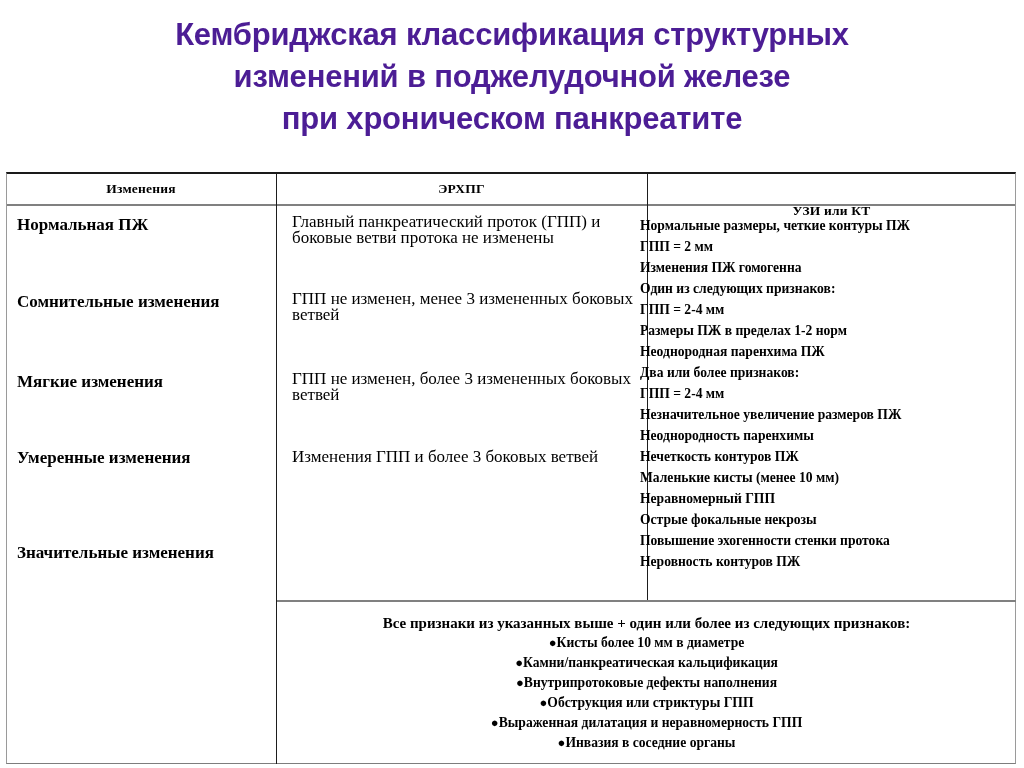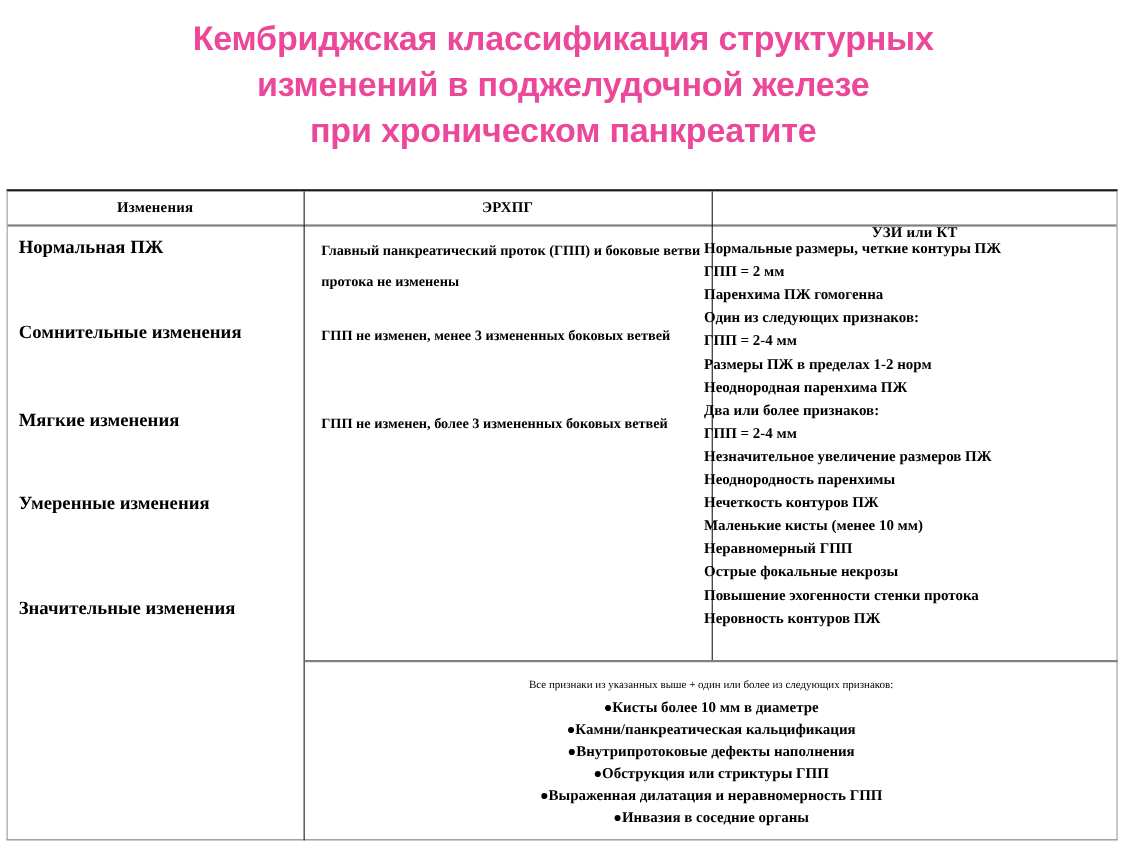--- a/index.html
+++ b/index.html
@@ -24,21 +24,21 @@
     top: 14px;
     width: 1024px;
     text-align: center;
   }
   .title-line {
     font-family: "Liberation Sans Narrow", "Liberation Sans", "DejaVu Sans", sans-serif;
     font-weight: bold;
     font-size: 31px;
     line-height: 42px;
     letter-spacing: -0.2px;
-    color: #ec4899;
+    color: #4c1d95;
     white-space: nowrap;
   }
 
   
   .table-wrap {
     position: absolute;
     left: 6px;
     top: 172px;
     width: 1010px;
     height: 592px;
@@ -115,23 +115,23 @@
     position: absolute;
     left: 270px;
     top: 32px;
     width: 370px;
     height: 394px;
   }
   .ercp {
     position: absolute;
     left: 15px;
     width: 350px;
-    font-weight: bold;
-    font-size: 13px;
-    line-height: 28px;
+    font-weight: normal;
+    font-size: 17px;
+    line-height: 16px;
   }
 
   
   .col3 {
     position: absolute;
     left: 621px;
     top: 32px;
     width: 368px;
     height: 366px;
     padding: 9px 0 0 12px;
@@ -149,22 +149,22 @@
     position: absolute;
     left: 270px;
     top: 429px;
     width: 739px;
     height: 160px;
     text-align: center;
     padding-top: 10px;
     box-sizing: border-box;
   }
   .footer-head {
-    font-weight: normal;
-    font-size: 10px;
+    font-weight: bold;
+    font-size: 15px;
     line-height: 20px;
   }
   .footer-bullet {
     font-weight: bold;
     font-size: 13.6px;
     line-height: 20px;
   }
   .bullet-mark { font-size: 13px; }
 </style>
 </head>
@@ -193,26 +193,27 @@
     <div class="stage" style="top:87px;">Сомнительные изменения</div>
     <div class="stage" style="top:167px;">Мягкие изменения</div>
     <div class="stage" style="top:243px;">Умеренные изменения</div>
     <div class="stage" style="top:338px;">Значительные изменения</div>
   </div>
 
   <div class="col2">
     <div class="ercp" style="top:8px;">Главный панкреатический проток (ГПП) и боковые ветви протока не изменены</div>
     <div class="ercp" style="top:85px;">ГПП не изменен, менее 3 измененных боковых ветвей</div>
     <div class="ercp" style="top:165px;">ГПП не изменен, более 3 измененных боковых ветвей</div>
+    <div class="ercp" style="top:243px;">Изменения ГПП и более 3  боковых ветвей</div>
   </div>
 
   <div class="col3">
     <div class="us-line">Нормальные размеры, четкие контуры ПЖ</div>
     <div class="us-line">ГПП = 2 мм</div>
-    <div class="us-line">Паренхима ПЖ гомогенна</div>
+    <div class="us-line">Изменения ПЖ гомогенна</div>
     <div class="us-line">Один из следующих признаков:</div>
     <div class="us-line">ГПП = 2-4 мм</div>
     <div class="us-line">Размеры ПЖ в пределах 1-2 норм</div>
     <div class="us-line">Неоднородная паренхима ПЖ</div>
     <div class="us-line">Два или более признаков:</div>
     <div class="us-line">ГПП = 2-4 мм</div>
     <div class="us-line">Незначительное увеличение размеров ПЖ</div>
     <div class="us-line">Неоднородность паренхимы</div>
     <div class="us-line">Нечеткость контуров ПЖ</div>
     <div class="us-line">Маленькие кисты (менее 10 мм)</div>

